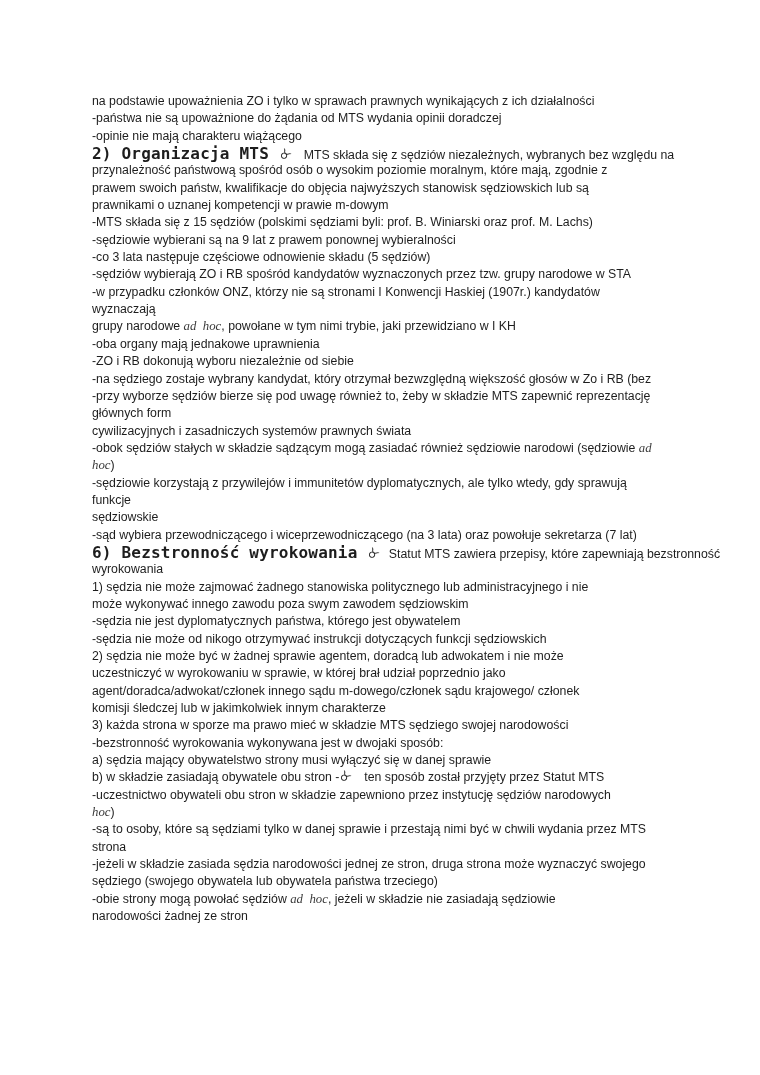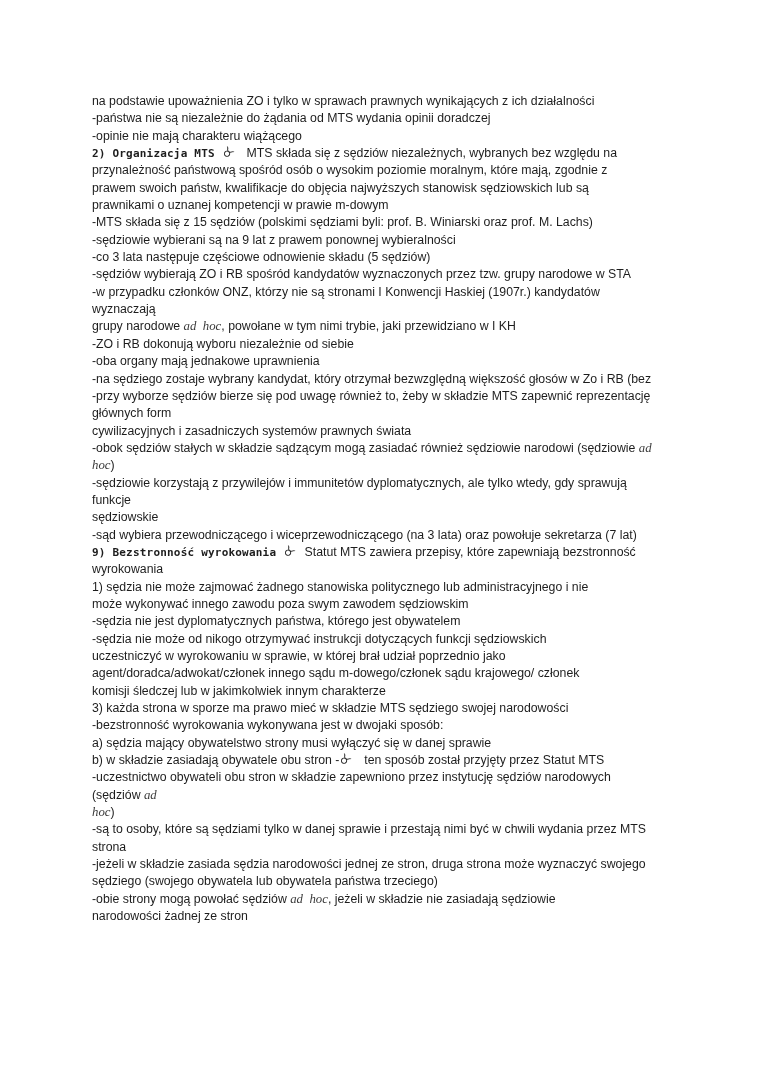--- a/index.html
+++ b/index.html
@@ -33,21 +33,21 @@
   .text-line {
     white-space: pre;
     height: 17.35px;
   }
   .seg-n {
     font-family: "Liberation Sans", sans-serif;
   }
   .seg-b {
     font-family: "DejaVu Sans Mono", monospace;
     font-weight: bold;
-    font-size: 11px;
+    font-size: 16px;
     letter-spacing: 0.2px;
   }
   .seg-i {
     font-family: "Liberation Serif", serif;
     font-style: italic;
     font-size: 12.8px;
     color: #3a3a3a;
     text-align: center;
   }
   .seg-y {
@@ -58,60 +58,60 @@
     line-height: 12px;
     color: #2a2a2a;
   }
 </style>
 </head>
 <body>
 
 <div class="page">
   <div class="text-block" id="text-block">
       <div class="text-line"><span class="seg-n">na podstawie upoważnienia ZO i tylko w sprawach prawnych wynikających z ich działalności</span></div>
-      <div class="text-line"><span class="seg-n">-państwa nie są niezależnie do żądania od MTS wydania opinii doradczej</span></div>
+      <div class="text-line"><span class="seg-n">-państwa nie są upoważnione do żądania od MTS wydania opinii doradczej</span></div>
       <div class="text-line"><span class="seg-n">-opinie nie mają charakteru wiążącego</span></div>
       <div class="text-line"><span class="seg-b">2) Organizacja MTS </span><span class="seg-y">♉</span><span class="seg-n">    MTS składa się z sędziów niezależnych, wybranych bez względu na</span></div>
       <div class="text-line"><span class="seg-n">przynależność państwową spośród osób o wysokim poziomie moralnym, które mają, zgodnie z</span></div>
       <div class="text-line"><span class="seg-n">prawem swoich państw, kwalifikacje do objęcia najwyższych stanowisk sędziowskich lub są</span></div>
       <div class="text-line"><span class="seg-n">prawnikami o uznanej kompetencji w prawie m-dowym</span></div>
       <div class="text-line"><span class="seg-n">-MTS składa się z 15 sędziów (polskimi sędziami byli: prof. B. Winiarski oraz prof. M. Lachs)</span></div>
       <div class="text-line"><span class="seg-n">-sędziowie wybierani są na 9 lat z prawem ponownej wybieralności</span></div>
       <div class="text-line"><span class="seg-n">-co 3 lata następuje częściowe odnowienie składu (5 sędziów)</span></div>
       <div class="text-line"><span class="seg-n">-sędziów wybierają ZO i RB spośród kandydatów wyznaczonych przez tzw. grupy narodowe w STA</span></div>
       <div class="text-line"><span class="seg-n">-w przypadku członków ONZ, którzy nie są stronami I Konwencji Haskiej (1907r.) kandydatów</span></div>
       <div class="text-line"><span class="seg-n">wyznaczają</span></div>
       <div class="text-line"><span class="seg-n">grupy narodowe </span><span class="seg-i">ad  hoc</span><span class="seg-n">, powołane w tym nimi trybie, jaki przewidziano w I KH</span></div>
+      <div class="text-line"><span class="seg-n">-oba organy mają jednakowe uprawnienia</span></div>
       <div class="text-line"><span class="seg-n">-ZO i RB dokonują wyboru niezależnie od siebie</span></div>
-      <div class="text-line"><span class="seg-n">-oba organy mają jednakowe uprawnienia</span></div>
       <div class="text-line"><span class="seg-n">-na sędziego zostaje wybrany kandydat, który otrzymał bezwzględną większość głosów w Zo i RB (bez</span></div>
       <div class="text-line"><span class="seg-n">-przy wyborze sędziów bierze się pod uwagę również to, żeby w składzie MTS zapewnić reprezentację</span></div>
       <div class="text-line"><span class="seg-n">głównych form</span></div>
       <div class="text-line"><span class="seg-n">cywilizacyjnych i zasadniczych systemów prawnych świata</span></div>
       <div class="text-line"><span class="seg-n">-obok sędziów stałych w składzie sądzącym mogą zasiadać również sędziowie narodowi (sędziowie </span><span class="seg-i">ad</span></div>
       <div class="text-line"><span class="seg-i">hoc</span><span class="seg-n">)</span></div>
       <div class="text-line"><span class="seg-n">-sędziowie korzystają z przywilejów i immunitetów dyplomatycznych, ale tylko wtedy, gdy sprawują</span></div>
       <div class="text-line"><span class="seg-n">funkcje</span></div>
       <div class="text-line"><span class="seg-n">sędziowskie</span></div>
       <div class="text-line"><span class="seg-n">-sąd wybiera przewodniczącego i wiceprzewodniczącego (na 3 lata) oraz powołuje sekretarza (7 lat)</span></div>
-      <div class="text-line"><span class="seg-b">9) Bezstronność wyrokowania </span><span class="seg-y">♉</span><span class="seg-n">   Statut MTS zawiera przepisy, które zapewniają bezstronność</span></div>
+      <div class="text-line"><span class="seg-b">6) Bezstronność wyrokowania </span><span class="seg-y">♉</span><span class="seg-n">   Statut MTS zawiera przepisy, które zapewniają bezstronność</span></div>
       <div class="text-line"><span class="seg-n">wyrokowania</span></div>
       <div class="text-line"><span class="seg-n">1) sędzia nie może zajmować żadnego stanowiska politycznego lub administracyjnego i nie</span></div>
       <div class="text-line"><span class="seg-n">może wykonywać innego zawodu poza swym zawodem sędziowskim</span></div>
       <div class="text-line"><span class="seg-n">-sędzia nie jest dyplomatycznych państwa, którego jest obywatelem</span></div>
       <div class="text-line"><span class="seg-n">-sędzia nie może od nikogo otrzymywać instrukcji dotyczących funkcji sędziowskich</span></div>
+      <div class="text-line"><span class="seg-n">2) sędzia nie może być w żadnej sprawie agentem, doradcą lub adwokatem i nie może</span></div>
       <div class="text-line"><span class="seg-n">uczestniczyć w wyrokowaniu w sprawie, w której brał udział poprzednio jako</span></div>
       <div class="text-line"><span class="seg-n">agent/doradca/adwokat/członek innego sądu m-dowego/członek sądu krajowego/ członek</span></div>
       <div class="text-line"><span class="seg-n">komisji śledczej lub w jakimkolwiek innym charakterze</span></div>
       <div class="text-line"><span class="seg-n">3) każda strona w sporze ma prawo mieć w składzie MTS sędziego swojej narodowości</span></div>
       <div class="text-line"><span class="seg-n">-bezstronność wyrokowania wykonywana jest w dwojaki sposób:</span></div>
       <div class="text-line"><span class="seg-n">a) sędzia mający obywatelstwo strony musi wyłączyć się w danej sprawie</span></div>
       <div class="text-line"><span class="seg-n">b) w składzie zasiadają obywatele obu stron -</span><span class="seg-y">♉</span><span class="seg-n">    ten sposób został przyjęty przez Statut MTS</span></div>
       <div class="text-line"><span class="seg-n">-uczestnictwo obywateli obu stron w składzie zapewniono przez instytucję sędziów narodowych</span></div>
-      <div class="text-line"><span class="seg-n">(sędziów </span><span class="seg-i">ad</span></div>
       <div class="text-line"><span class="seg-i">hoc</span><span class="seg-n">)</span></div>
       <div class="text-line"><span class="seg-n">-są to osoby, które są sędziami tylko w danej sprawie i przestają nimi być w chwili wydania przez MTS</span></div>
       <div class="text-line"><span class="seg-n">strona</span></div>
       <div class="text-line"><span class="seg-n">-jeżeli w składzie zasiada sędzia narodowości jednej ze stron, druga strona może wyznaczyć swojego</span></div>
       <div class="text-line"><span class="seg-n">sędziego (swojego obywatela lub obywatela państwa trzeciego)</span></div>
       <div class="text-line"><span class="seg-n">-obie strony mogą powołać sędziów </span><span class="seg-i">ad  hoc</span><span class="seg-n">, jeżeli w składzie nie zasiadają sędziowie</span></div>
       <div class="text-line"><span class="seg-n">narodowości żadnej ze stron</span></div>
     </div>
 </div>
 

